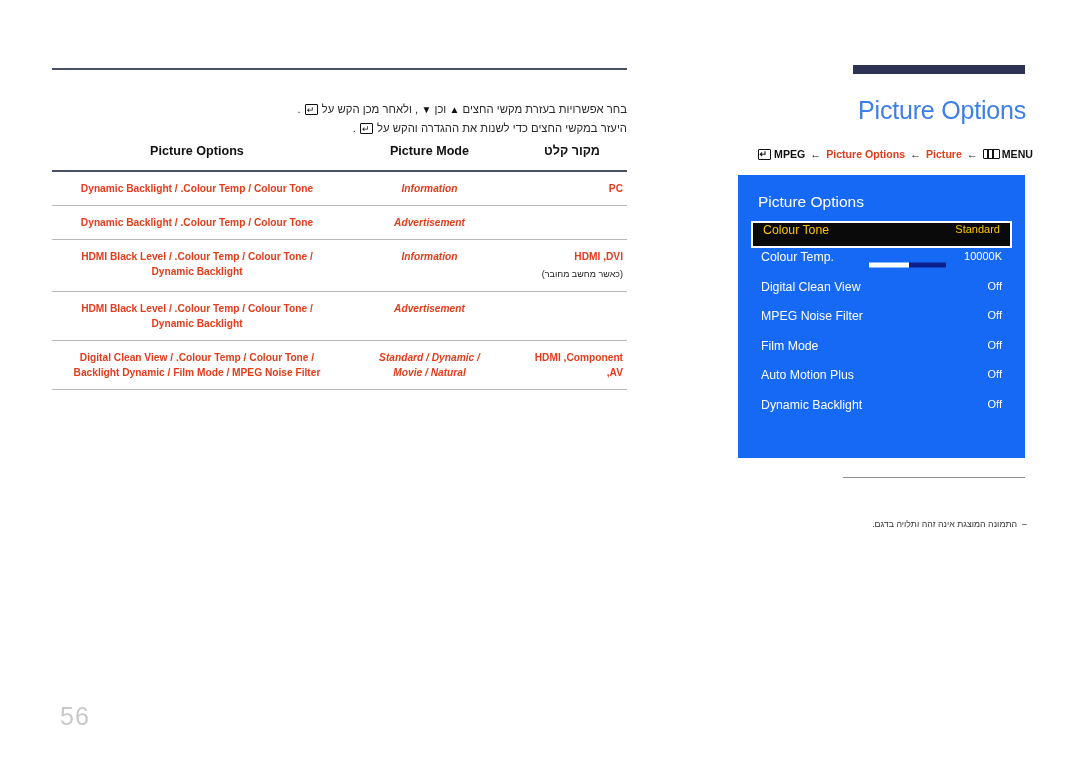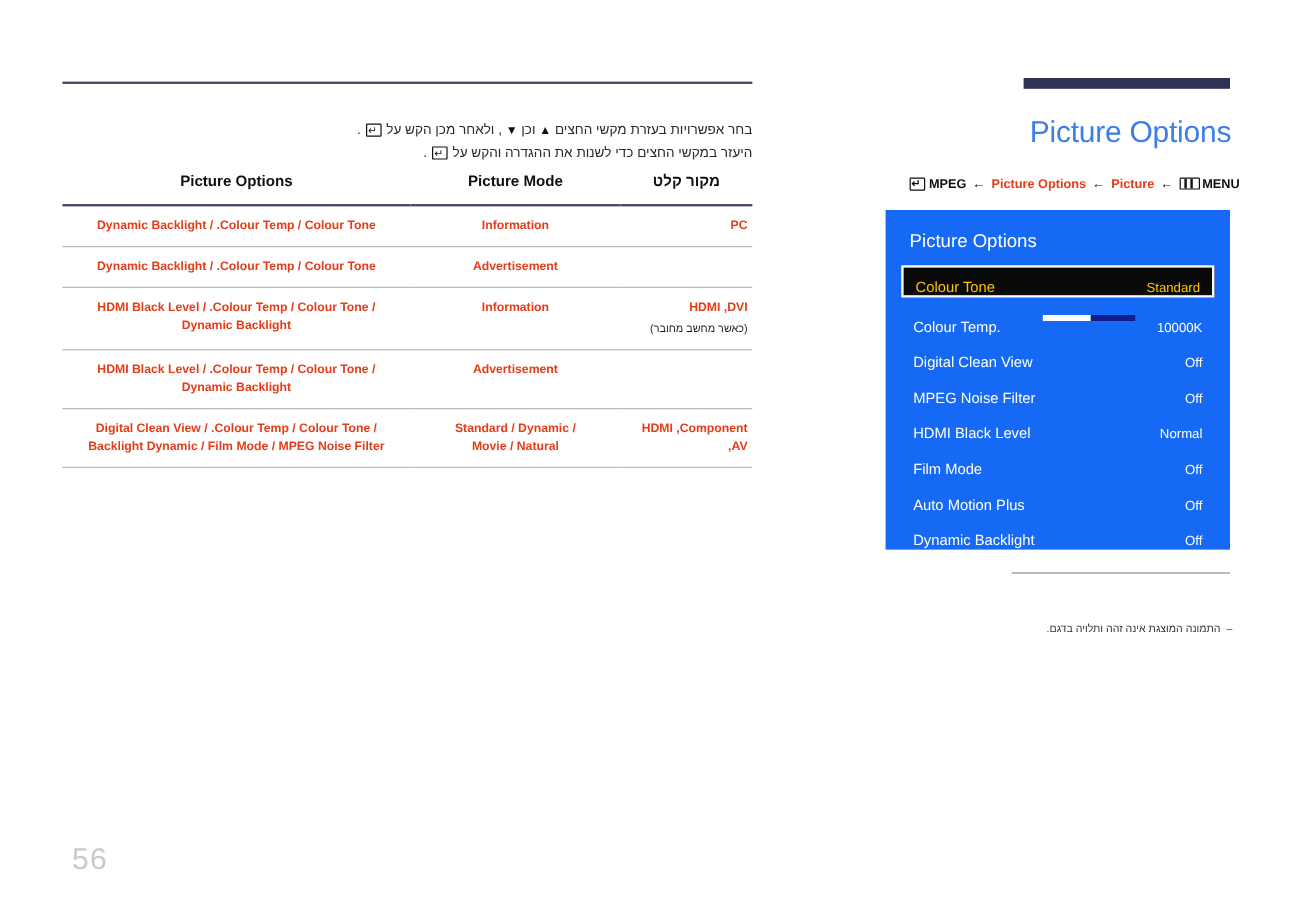--- a/index.html
+++ b/index.html
@@ -98,21 +98,21 @@
   .tbl tbody tr:last-child  { border-bottom: 1px solid #b9b9b9; }
 
   .tbl tbody td {
     font-size: 10.2px;
     font-weight: bold;
     color: #e33d1a;
     padding: 9px 4px 9px 4px;
     line-height: 15px;
   }
   .c-src  { text-align: right; }
-  .c-mode { text-align: center; }
+  .c-mode { text-align: center; font-style: italic; }
   .c-opts { text-align: center; }
   .src-note {
     display: block;
     font-size: 9px;
     font-weight: normal;
     color: #222;
     margin-top: 3px;
   }
 
   .pageno {
@@ -211,21 +211,21 @@
     padding: 14px 13px 10px 13px;
   }
   .osd-title {
     font-size: 15.5px;
     color: #ffffff;
     margin: 4px 0 10px 7px;
   }
   .osd-row {
     height: 29.6px;
     display: flex;
-    align-items: flex-end;
+    align-items: flex-start;
     justify-content: space-between;
     padding: 0 10px;
     font-size: 12.3px;
     color: #ffffff;
     position: relative;
   }
   .osd-row.sel {
     background: #0a0a0a;
     border: 2px solid #ffffff;
     height: 27px;
@@ -367,24 +367,20 @@
         </div>
         <div class="osd-row">
           <span class="lbl">Digital Clean View</span>
           <span class="val">Off</span>
         </div>
         <div class="osd-row">
           <span class="lbl">MPEG Noise Filter</span>
           <span class="val">Off</span>
         </div>
         <div class="osd-row">
-          <span class="lbl">HDMI Black Level</span>
-          <span class="val">Normal</span>
-        </div>
-        <div class="osd-row">
           <span class="lbl">Film Mode</span>
           <span class="val">Off</span>
         </div>
         <div class="osd-row">
           <span class="lbl">Auto Motion Plus</span>
           <span class="val">Off</span>
         </div>
         <div class="osd-row">
           <span class="lbl">Dynamic Backlight</span>
           <span class="val">Off</span>

